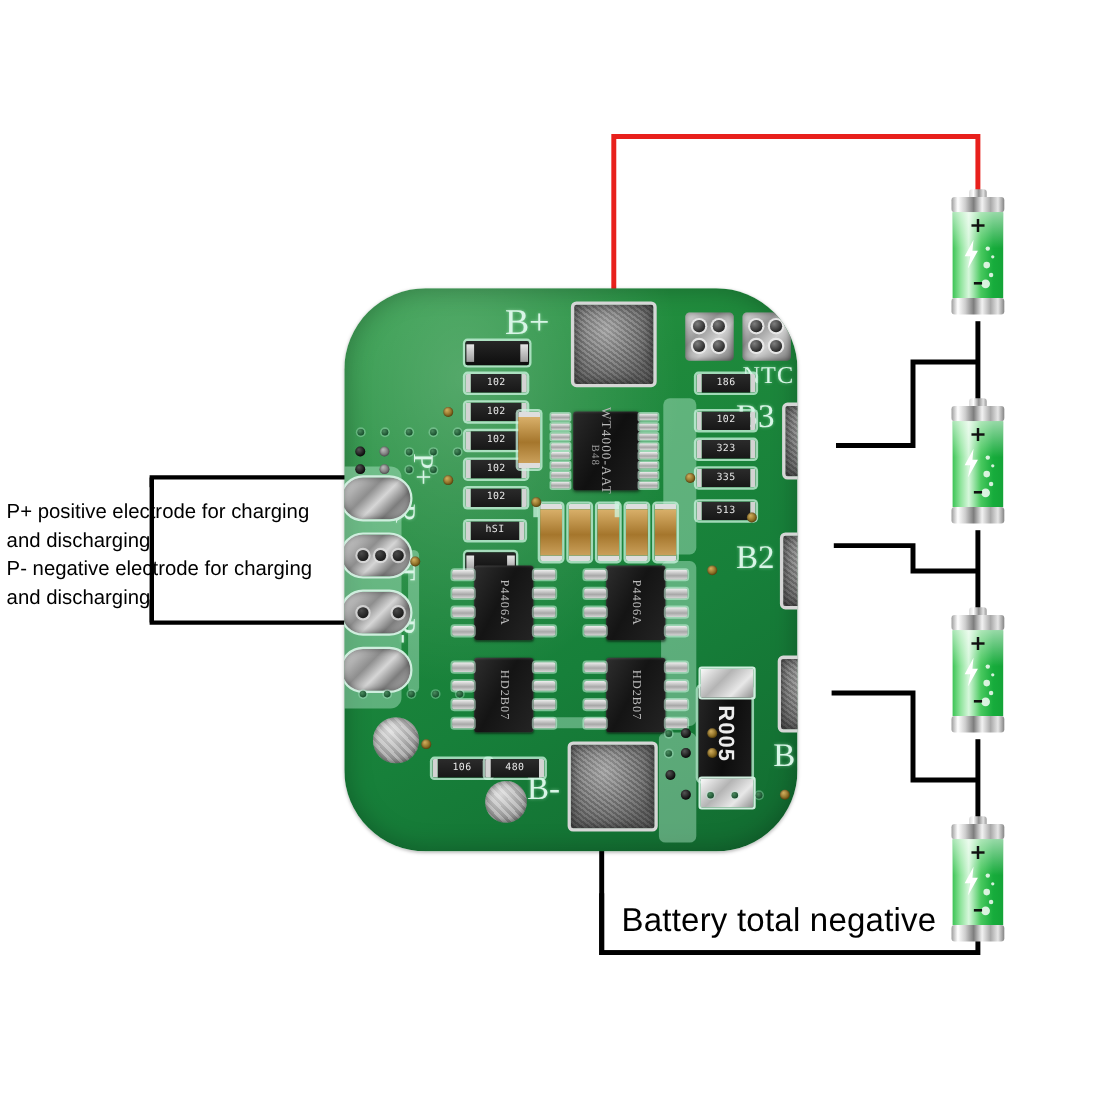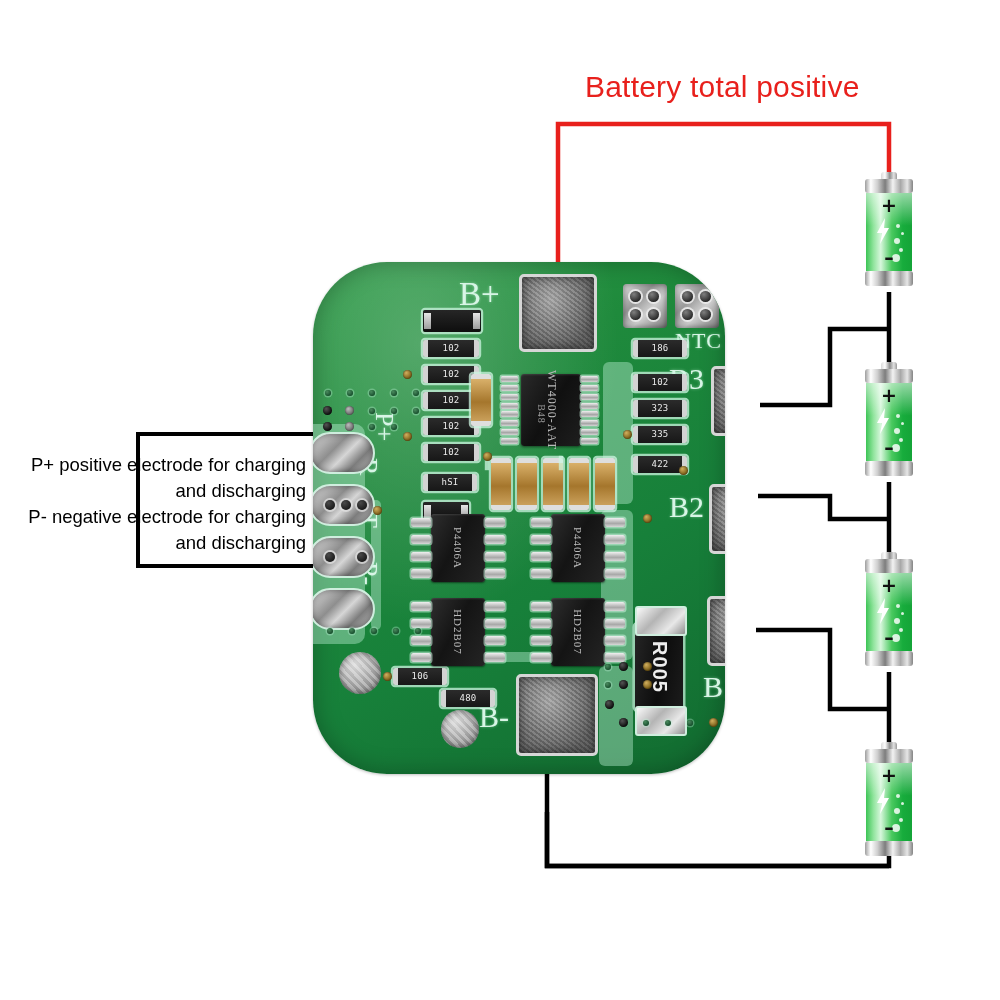--- a/index.html
+++ b/index.html
@@ -18,21 +18,21 @@
   #lbl-pos{
     left:585px;top:70px;
     font-size:30px;color:#e8201c;letter-spacing:.2px;
   }
   #lbl-neg{
     left:565px;top:820px;
     font-size:30px;color:#000;letter-spacing:.2px;
   }
   #lbl-pp{
     left:6px;top:452px;width:300px;
-    font-size:18.5px;color:#000;line-height:26px;text-align:right;
+    font-size:18.5px;color:#000;line-height:26px;text-align:left;
     white-space:pre-line;
   }
 
   
   #wires{position:absolute;left:0;top:0;width:1000px;height:1000px;}
 
   
   #pcb{
     position:absolute;left:313px;top:262px;width:412px;height:512px;
     border-radius:74px;
@@ -210,22 +210,22 @@
 
     <polyline points="889,709 830,709 830,630 756,630" fill="none" stroke="#000" stroke-width="4.5" stroke-linejoin="miter"></polyline>
 
     <polyline points="138,443 138,434 322,434" fill="none" stroke="#000" stroke-width="4" stroke-linejoin="miter"></polyline>
     <polyline points="138,545 138,566 322,566" fill="none" stroke="#000" stroke-width="4" stroke-linejoin="miter"></polyline>
     <line x1="138" y1="434" x2="138" y2="566" stroke="#000" stroke-width="4"></line>
 
     <polyline points="547,812 547,866 889,866" fill="none" stroke="#000" stroke-width="4.5" stroke-linejoin="miter"></polyline>
   </svg>
 
-  <div class="lbl" id="lbl-pos">Battery total positive</div>
-
+
+  <div class="lbl" id="lbl-neg">Battery total negative</div>
 
   <div class="lbl" id="lbl-pp">P+ positive electrode for charging
 and discharging
 P- negative electrode for charging
 and discharging</div>
 
   <div id="pcb">
 
     <div class="pour" style="left:0;top:162px;width:52px;height:220px;border-radius:0 10px 10px 0;"></div>
     <div class="pour" style="left:290px;top:100px;width:30px;height:142px;border-radius:6px;"></div>
@@ -290,23 +290,23 @@
     <div class="res" style="left:110px;top:212px;width:44px;">hSI</div>
     <div class="sot" style="left:110px;top:240px;width:46px;height:20px;">
       <span class="lead" style="left:1px;"></span>
         <span class="lead" style="right:1px;"></span>
     </div>
 
     <div class="res" style="left:320px;top:78px;width:44px;">186</div>
     <div class="res" style="left:320px;top:112px;width:44px;">102</div>
     <div class="res" style="left:320px;top:138px;width:44px;">323</div>
     <div class="res" style="left:320px;top:164px;width:44px;">335</div>
-    <div class="res" style="left:320px;top:194px;width:44px;">422</div>
-
-    <div class="res" style="left:80px;top:406px;width:44px;">106</div>
+    <div class="res" style="left:320px;top:194px;width:44px;">513</div>
+
+    <div class="res" style="left:80px;top:428px;width:44px;">106</div>
     <div class="res" style="left:128px;top:428px;width:44px;">480</div>
 
     <div class="cap" style="left:158px;top:112px;width:20px;height:42px;"></div>
 
     <div id="ic" style="left:208px;top:112px;width:60px;height:72px;">
       <span class="txt">WT4000-AAT</span>
       <span class="txt2">B48</span>
     </div>
     <div class="icpins" style="left:188px;top:114px;height:68px;">
       <i class="icpin"></i>

